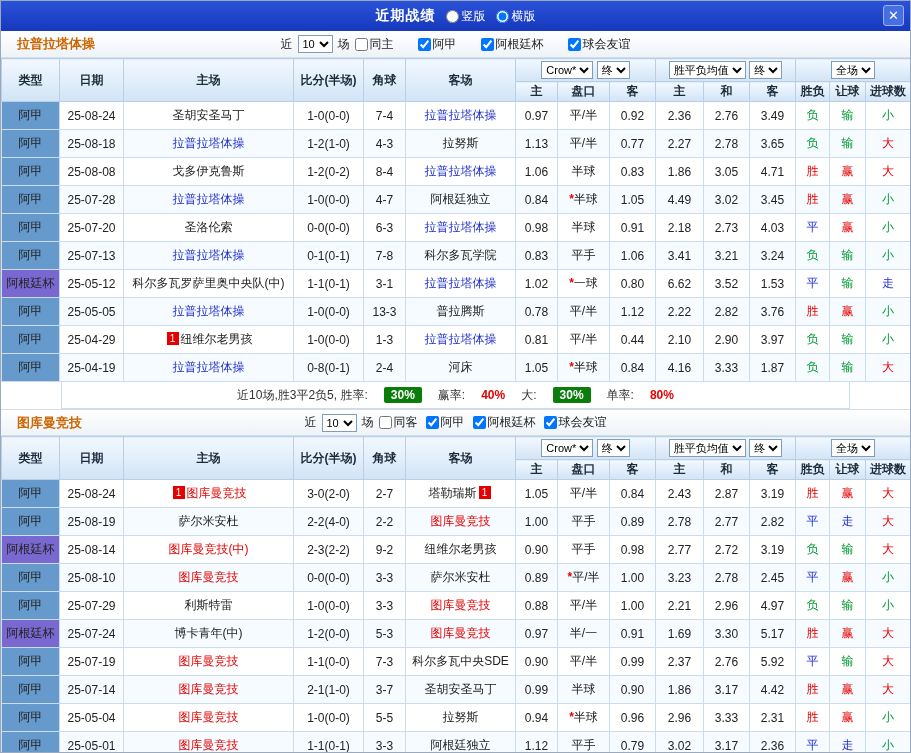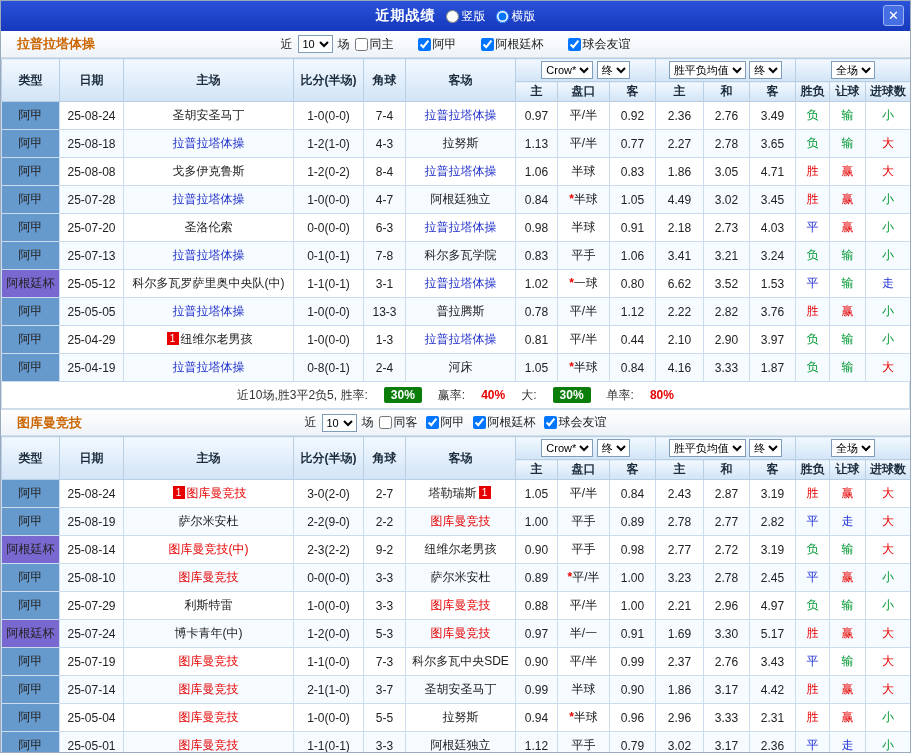--- a/index.html
+++ b/index.html
@@ -52,21 +52,21 @@
   td.league { color: #fff; }
   td.score { color: #e60000; }
   td.date { color: #333; }
   span.star { color: #e60000; font-weight: bold; }
   span.card {
     display: inline-block; width: 12px; height: 13px; background: #e60000; color: #fff;
     font-size: 10px; line-height: 13px; margin: 0 2px; vertical-align: 1px;
   }
   
   .summary {
-    height: 27px; border: 1px solid #cadcee; border-top: none; width: 909px; margin: 0 auto;
+    height: 27px; border: 1px solid #cadcee; border-top: none; width: 789px; margin: 0 auto;
     display: flex; align-items: center; justify-content: center; gap: 16px; color: #333; font-size: 12px;
   }
   .summary .pct-badge {
     background: #0a7d0a; color: #fff; font-weight: bold; padding: 1px 7px; border-radius: 2px;
   }
   .summary .red-val { color: #e60000; font-weight: bold; }
 </style>
 </head>
 <body>
 
@@ -415,21 +415,21 @@
         <td class="num">2.87</td>
         <td class="num">3.19</td>
         <td class="res" style="color: rgb(230, 0, 0);">胜</td>
         <td class="res" style="color: rgb(230, 0, 0);">赢</td>
         <td class="res" style="color: rgb(230, 0, 0);">大</td>
       </tr>
       <tr>
         <td class="league" style="background: rgb(102, 153, 204);">阿甲</td>
         <td class="date">25-08-19</td>
         <td class="team"><span>萨尔米安杜</span></td>
-        <td class="score">2-2(9-0)</td>
+        <td class="score">2-2(4-0)</td>
         <td>2-2</td>
         <td class="team"><span style="color: rgb(230, 0, 0);">图库曼竞技</span></td>
         <td class="num">1.00</td>
         <td class="num">平手</td>
         <td class="num">0.89</td>
         <td class="num">2.78</td>
         <td class="num">2.77</td>
         <td class="num">2.82</td>
         <td class="res" style="color: rgb(34, 48, 210);">平</td>
         <td class="res" style="color: rgb(34, 48, 210);">走</td>
@@ -508,21 +508,21 @@
         <td class="date">25-07-19</td>
         <td class="team"><span style="color: rgb(230, 0, 0);">图库曼竞技</span></td>
         <td class="score">1-1(0-0)</td>
         <td>7-3</td>
         <td class="team"><span>科尔多瓦中央SDE</span></td>
         <td class="num">0.90</td>
         <td class="num">平/半</td>
         <td class="num">0.99</td>
         <td class="num">2.37</td>
         <td class="num">2.76</td>
-        <td class="num">3.43</td>
+        <td class="num">5.92</td>
         <td class="res" style="color: rgb(34, 48, 210);">平</td>
         <td class="res" style="color: rgb(0, 153, 51);">输</td>
         <td class="res" style="color: rgb(230, 0, 0);">大</td>
       </tr>
       <tr>
         <td class="league" style="background: rgb(102, 153, 204);">阿甲</td>
         <td class="date">25-07-14</td>
         <td class="team"><span style="color: rgb(230, 0, 0);">图库曼竞技</span></td>
         <td class="score">2-1(1-0)</td>
         <td>3-7</td>

